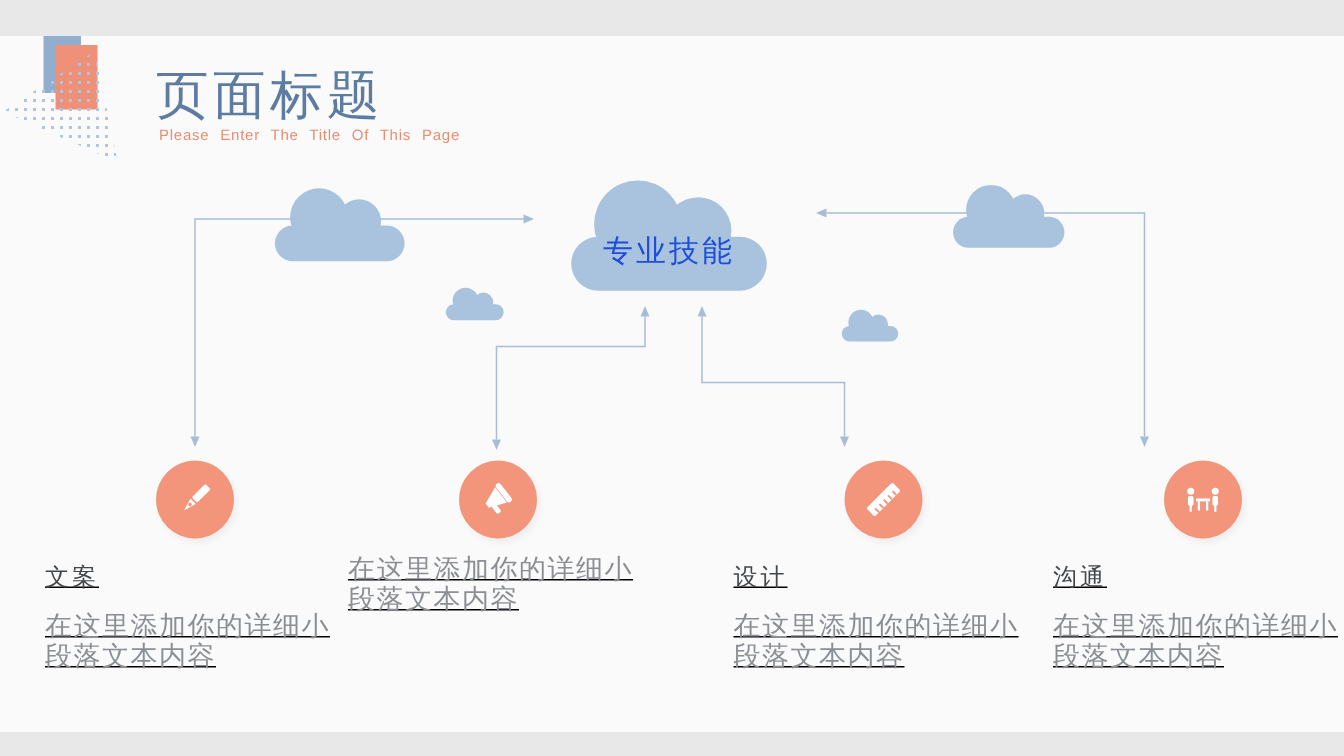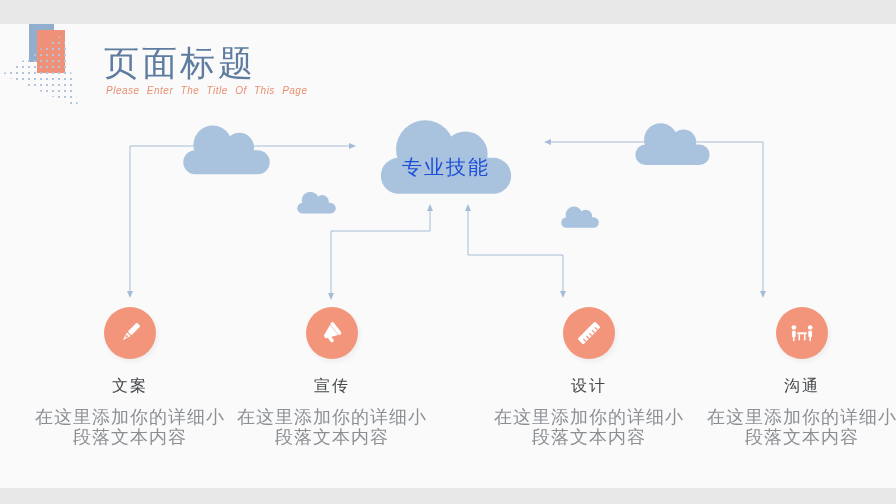--- a/index.html
+++ b/index.html
@@ -16,34 +16,34 @@
     background-size:6px 6px;
     clip-path:polygon(72% 0, 0 52%, 90% 95%);
   }
   .page-title{
     position:absolute;left:104px;top:16px;
     font-family:"Liberation Serif",serif;font-size:35px;font-weight:400;
     color:#5e7ca0;letter-spacing:3px;white-space:nowrap;
   }
   .page-subtitle{
     position:absolute;left:106px;top:61px;font-size:10px;color:#e88e70;
-    letter-spacing:.5px;word-spacing:4px;white-space:nowrap;font-style:italic;
+    letter-spacing:.5px;word-spacing:4px;white-space:nowrap;
   }
   
   .cloud{position:absolute;color:#a9c2de;}
   .center-cloud-label{
     position:absolute;left:372px;top:130px;width:148px;text-align:center;
     color:#1d4ed8;font-size:20px;letter-spacing:2px;
   }
   
   .connectors{position:absolute;left:0;top:0;width:896px;height:504px;}
   .connectors polyline{fill:none;stroke:#a7bdd7;stroke-width:1;}
   .connectors polygon{fill:#a7bdd7;}
   
-  .item{position:absolute;top:283px;width:200px;text-align:center;}
+  .item{position:absolute;top:283px;width:200px;text-align:left;text-decoration:underline;}
   .item-circle{
     width:52px;height:52px;border-radius:50%;background:#f2957b;
     margin:0 auto;display:flex;align-items:center;justify-content:center;
     box-shadow:2px 3px 5px rgba(0,0,0,0.05);
   }
   .item-title{margin-top:16px;line-height:22px;font-size:16px;color:#44474a;letter-spacing:2px;}
   .item-desc{font-size:18px;line-height:20px;color:#8b8f94;letter-spacing:1px;}
   .item-desc.first{margin-top:10px;}
 </style>
 </head>
@@ -123,21 +123,20 @@
   <div class="item" style="left:232px">
     <div class="item-circle">
       <svg width="28" height="28" viewBox="0 0 24 24">
         <g transform="rotate(-38 12 12)" fill="#ffffff">
           <path d="M5 9.5 L15 5.5 L15 16.5 L5 12.5 Z"></path>
           <rect x="15.4" y="4.5" width="3.2" height="13" rx="1.6"></rect>
           <rect x="6.5" y="13" width="3" height="5.5" rx="1.2"></rect>
         </g>
       </svg>
     </div>
-    <div class="item-title">宣传</div>
     <div class="item-desc first">在这里添加你的详细小</div>
     <div class="item-desc">段落文本内容</div>
   </div>
 
   <div class="item" style="left:489px">
     <div class="item-circle">
       <svg width="28" height="28" viewBox="0 0 24 24">
         <g transform="rotate(-45 12 12)">
           <rect x="1.5" y="8.6" width="21" height="6.8" rx="1" fill="#ffffff"></rect>
           <g stroke="#f2957b" stroke-width="1.1">

